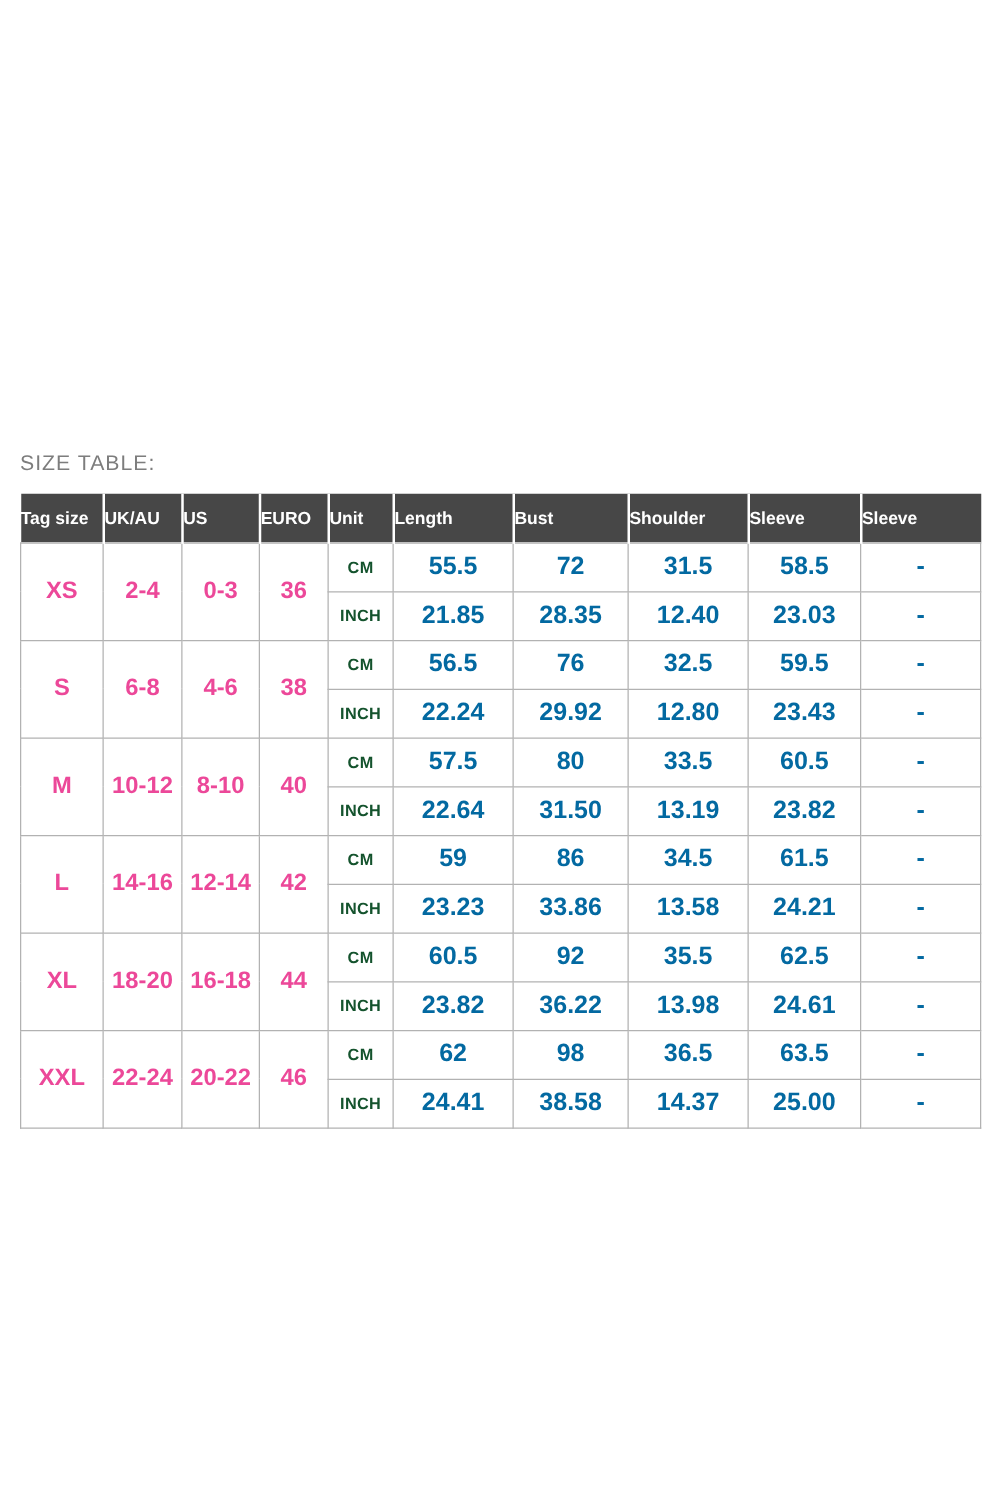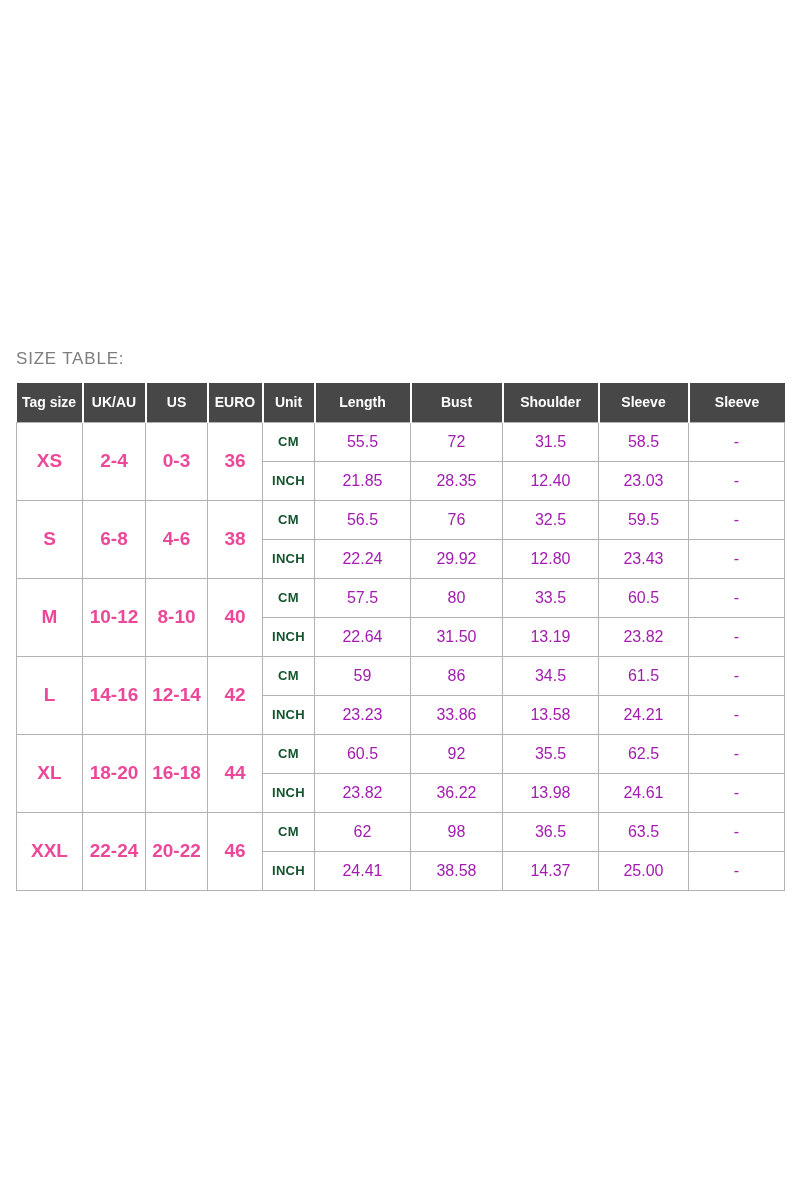--- a/index.html
+++ b/index.html
@@ -5,21 +5,21 @@
   * { box-sizing: border-box; }
   html, body { margin: 0; padding: 0; }
   body {
     width: 800px; height: 1200px;
     background: #ffffff;
     font-family: "Liberation Sans", sans-serif;
     position: relative;
   }
   .content {
     position: absolute;
-    top: 349px; left: 16px;
+    top: 361px; left: 16px;
     width: 768px;
   }
   .size-table-title {
     font-size: 17px;
     font-weight: 400;
     color: #7d7d7d;
     letter-spacing: 0.8px;
     margin: 0 0 14px 0;
   }
   table.size-table {
@@ -28,21 +28,21 @@
     table-layout: fixed;
   }
   thead th {
     background: #474747;
     color: #ffffff;
     font-size: 14px;
     font-weight: 700;
     height: 39px;
     padding: 0;
     border-left: 2px solid #ffffff;
-    text-align: center;
+    text-align: left;
     vertical-align: middle;
   }
   thead th:first-child { border-left: none; }
   tbody td {
     border: 1px solid #b2b2b2;
     height: 39px;
     padding: 0;
     text-align: center;
     vertical-align: middle;
     background: #ffffff;
@@ -52,23 +52,23 @@
     font-weight: 700;
     color: #ec4899;
   }
   .c-unit {
     font-size: 13px;
     font-weight: 700;
     color: #14532d;
     letter-spacing: 0.3px;
   }
   .c-val {
-    font-size: 16px;
-    font-weight: 400;
-    color: #a21caf;
+    font-size: 20px;
+    font-weight: 700;
+    color: #0369a1;
   }
   .remark {
     margin-top: 13px;
     text-align: right;
     font-size: 13.5px;
     color: #6f6f6f;
   }
 </style>
 </head>
 <body>

